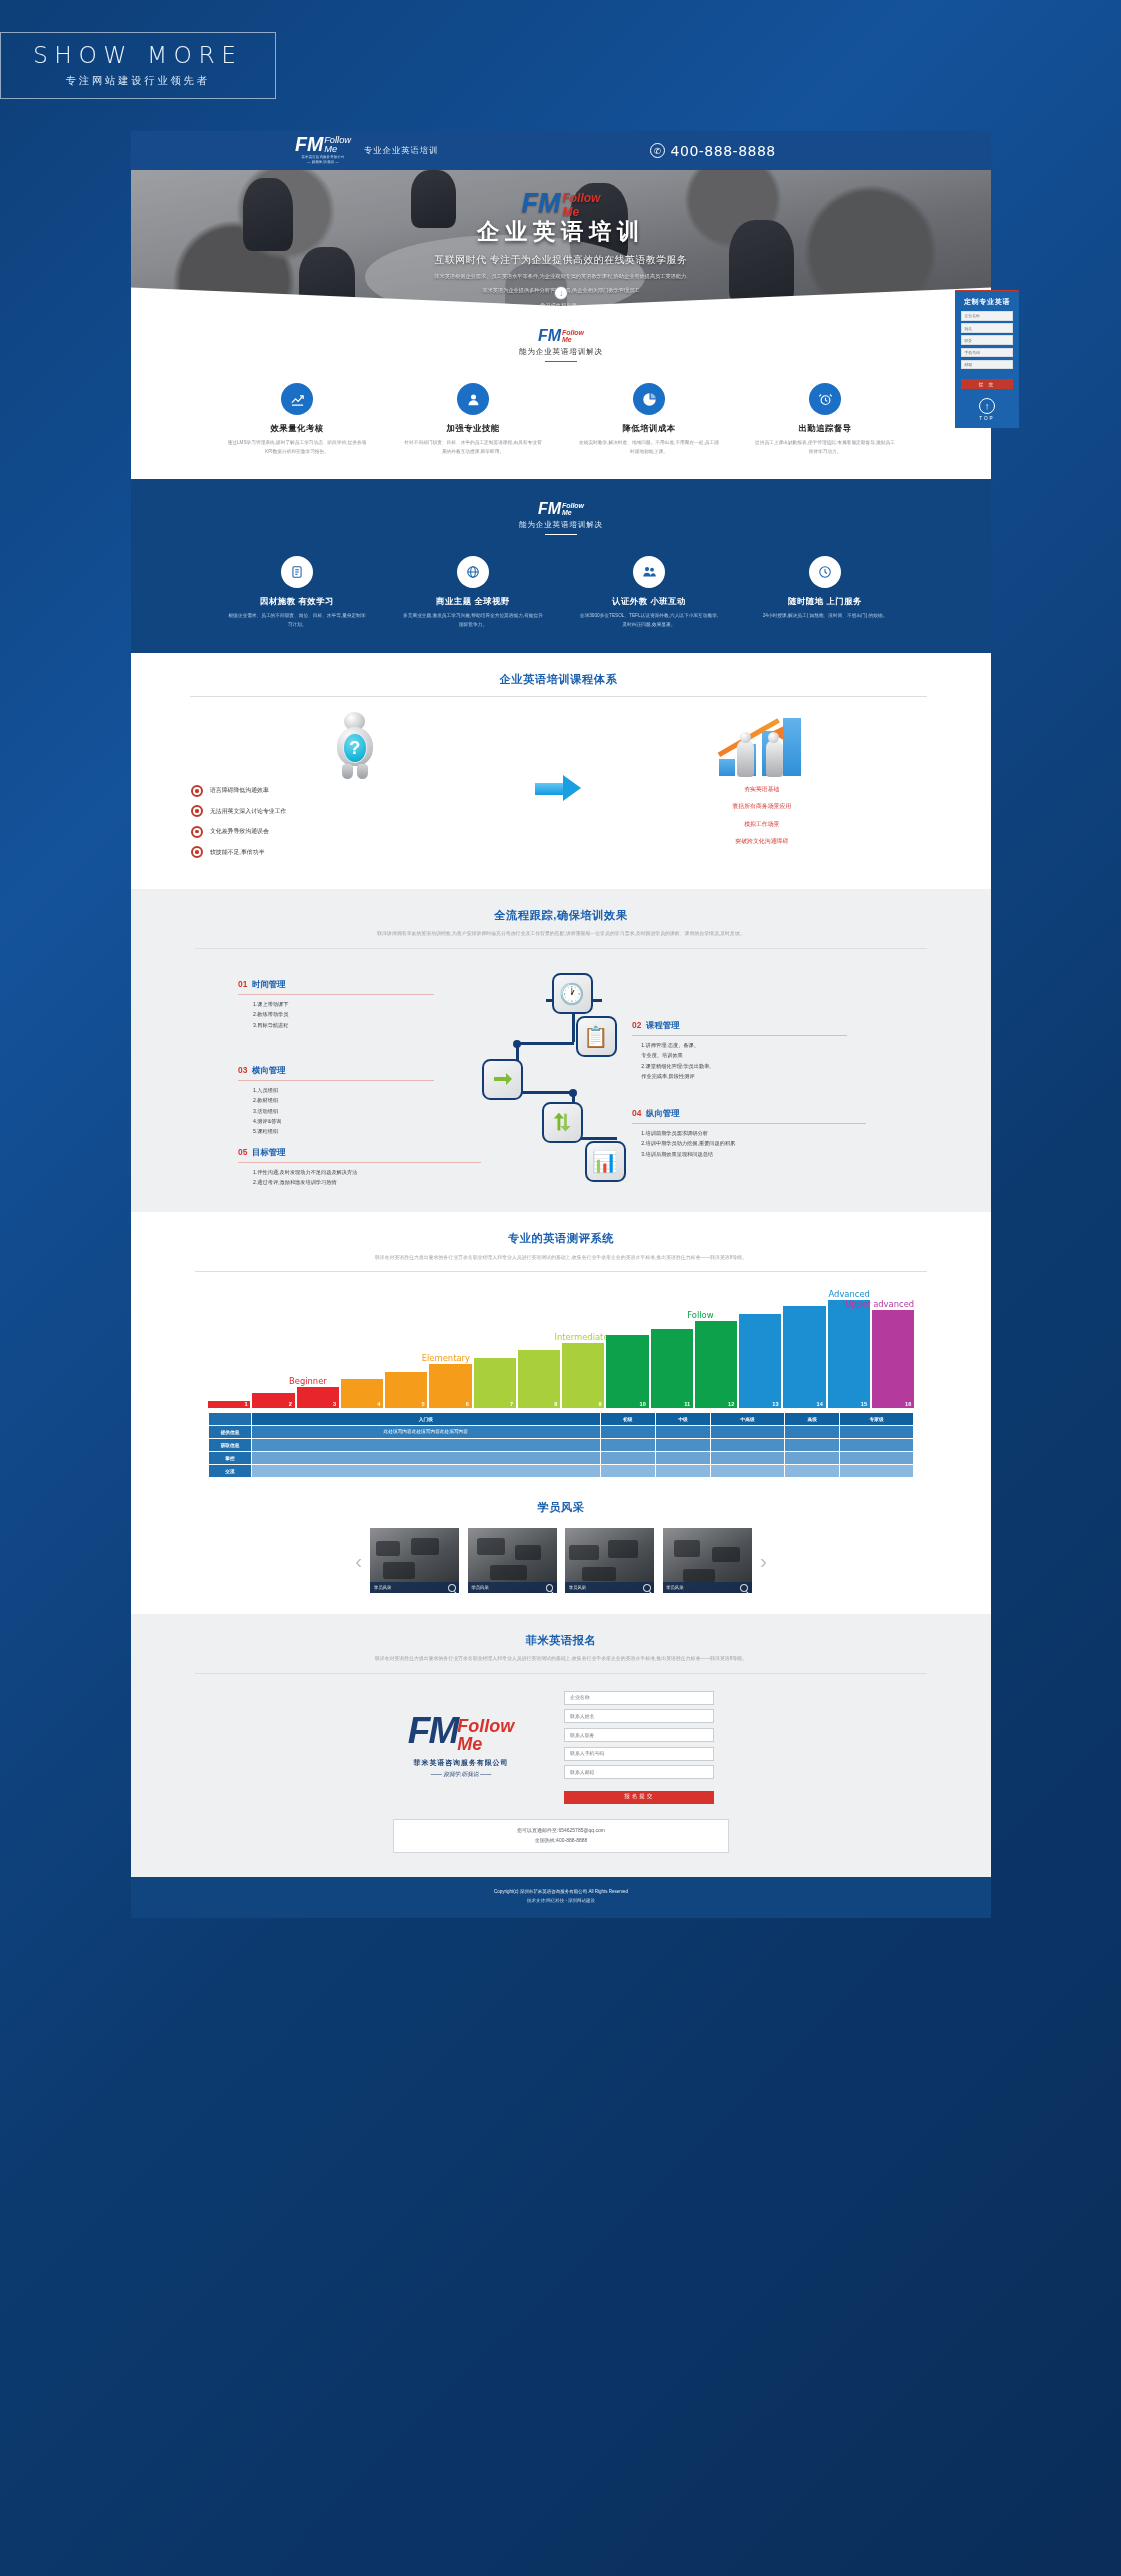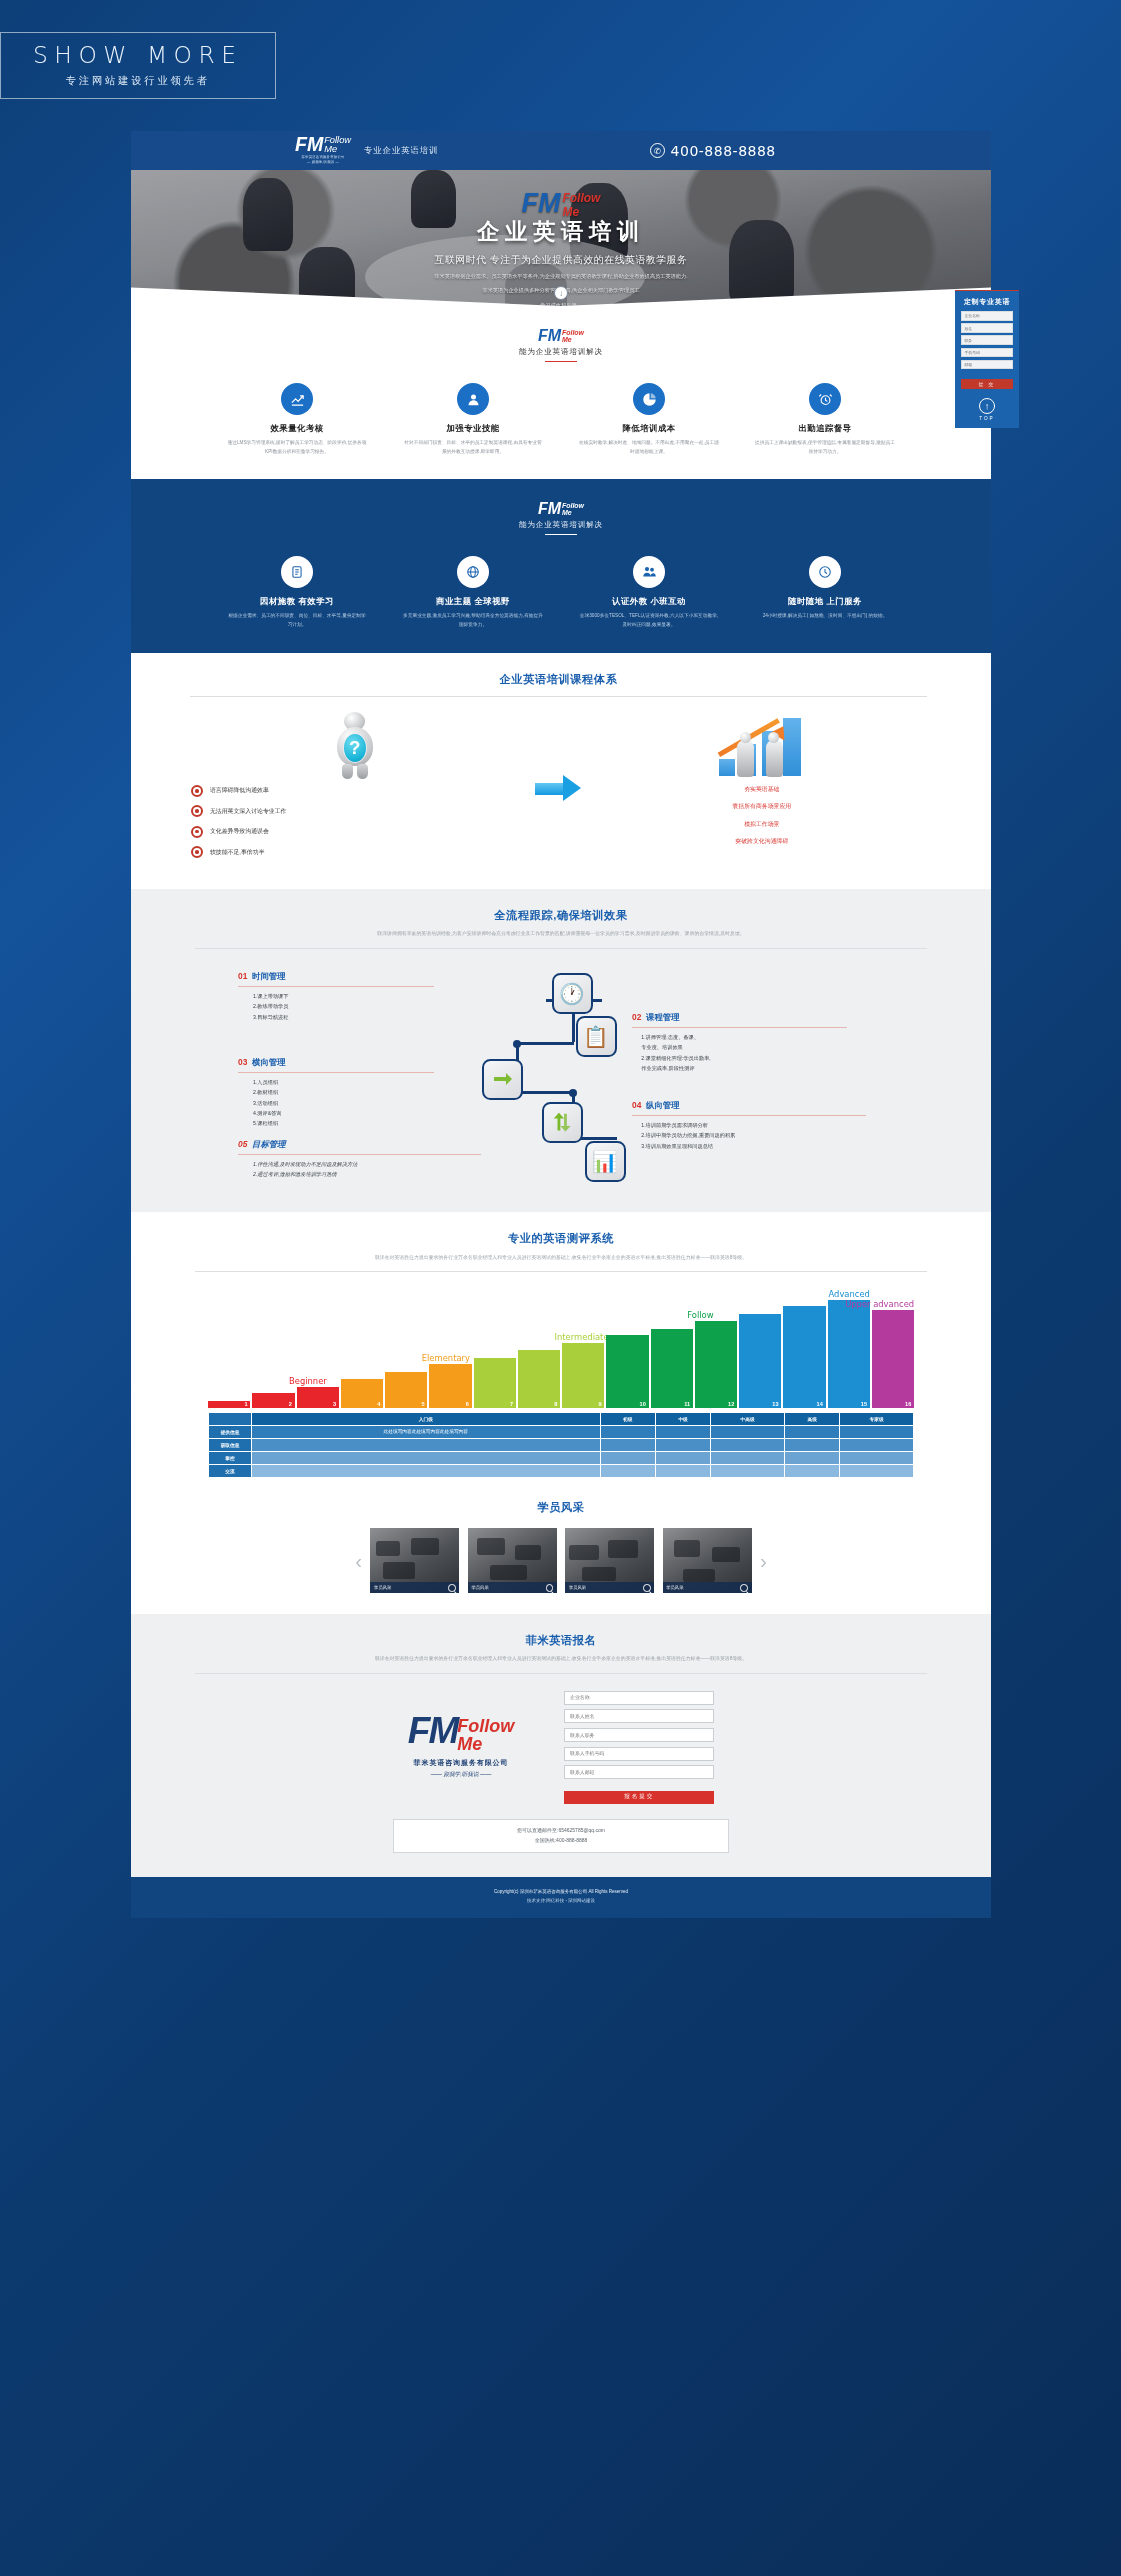--- a/index.html
+++ b/index.html
@@ -166,21 +166,21 @@
   .flow-node { position:absolute; width: 41px; height: 41px; border: 2.8px solid #123c73; border-radius: 8.4px;
                background: linear-gradient(150deg,#f6f7f8,#d9dbde);
                display:flex; align-items:center; justify-content:center; font-size: 20.6px; }
   .flow-line { position:absolute; background:#123c73; }
   .flow-dot { position:absolute; width: 8.4px; height: 8.4px; border-radius:50%; background:#123c73; }
   .step-num { font-size: 8.4px; font-weight:bold; color:#d7332c; }
   .step-title { font-size: 8.4px; font-weight:bold; color:#1a5fae; margin-left: 4.7px; }
   .step-hd { display:flex; align-items:baseline; }
   .step-rule { height: 0.9px; background:#e8b6b2; margin: 3.7px 0 4.7px; }
   .step-item { font-size: 5.2px; color:#3b4148; line-height: 1.95; }
-  .step { position:absolute; }
+  .step { position:absolute;margin-top:8px; }
 
   
   .chart-area { margin-top: 13px; padding: 0 34px; }
   .bars { display:flex; align-items:flex-end; gap: 1.9px; height: 123px; }
   .bar-col { flex: 1; position:relative; display:flex; flex-direction:column; justify-content:flex-end; align-items:center; }
   .bar { width: 100%; position:relative; }
   .bar-num { position:absolute; bottom: 0.9px; right: 2.8px; font-size: 5.6px; color:#fff; font-weight:bold; }
   .bar-lab { position:absolute; bottom: 100%; left: 0; white-space: nowrap; font-size: 8.4px;
              font-weight: 500; padding-bottom: 0.9px; font-family: "DejaVu Sans", sans-serif; }
   .grid-tbl { width: 100%; border-collapse: collapse; margin-top: 3.7px; }
@@ -573,21 +573,21 @@
             <span class="step-title">纵向管理</span>
           </div>
         <div class="step-rule"></div>
         <div style="padding-left:9.3px;">
           <div class="step-item">1.培训前期学员需求调研分析</div>
           <div class="step-item">2.培训中期学员动力挖掘,重要问题的积累</div>
           <div class="step-item">3.培训后期效果呈现和问题总结</div>
         </div>
       </div>
 
-      <div class="step" style="left:64px;top:183px;width:243px;font-style:italic;">
+      <div class="step" style="left:64px;top:183px;width:243px;">
         <div class="step-hd">
             <span class="step-num">05</span>
             <span class="step-title">目标管理</span>
           </div>
         <div class="step-rule"></div>
         <div style="padding-left:15px;">
           <div class="step-item">1.伴性沟通,及时发现动力不足问题及解决方法</div>
           <div class="step-item">2.通过考评,激励和激发培训学习热情</div>
         </div>
       </div>

